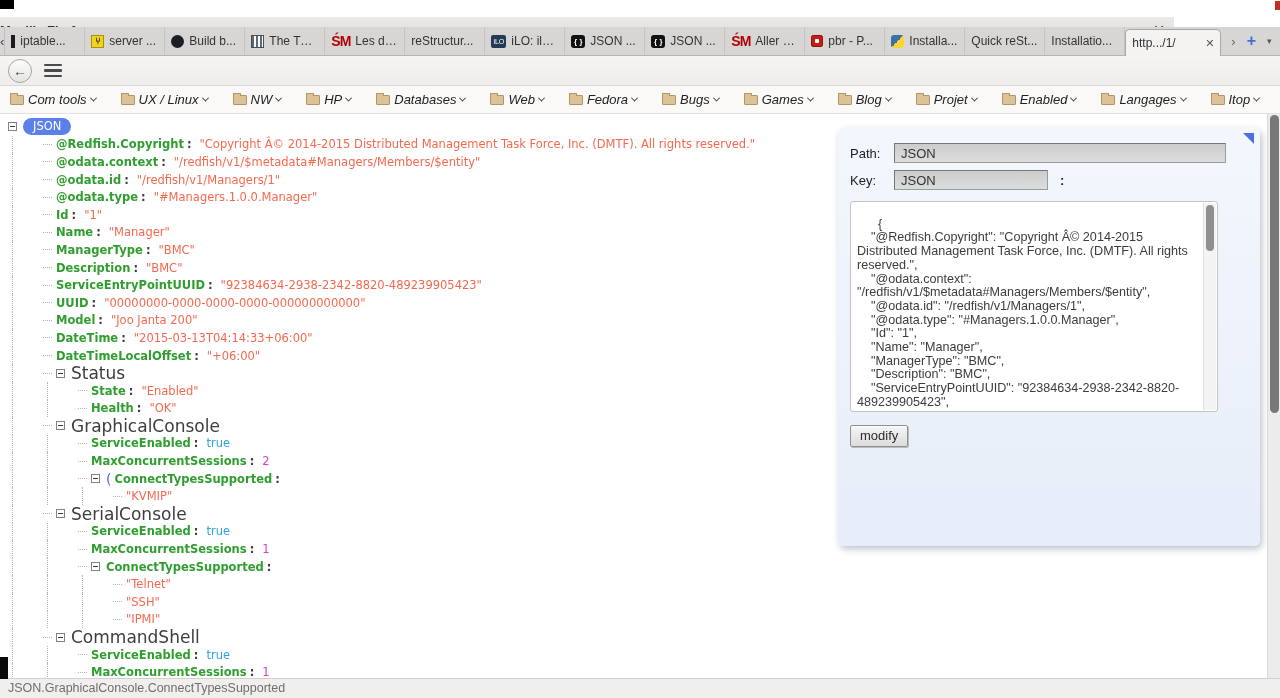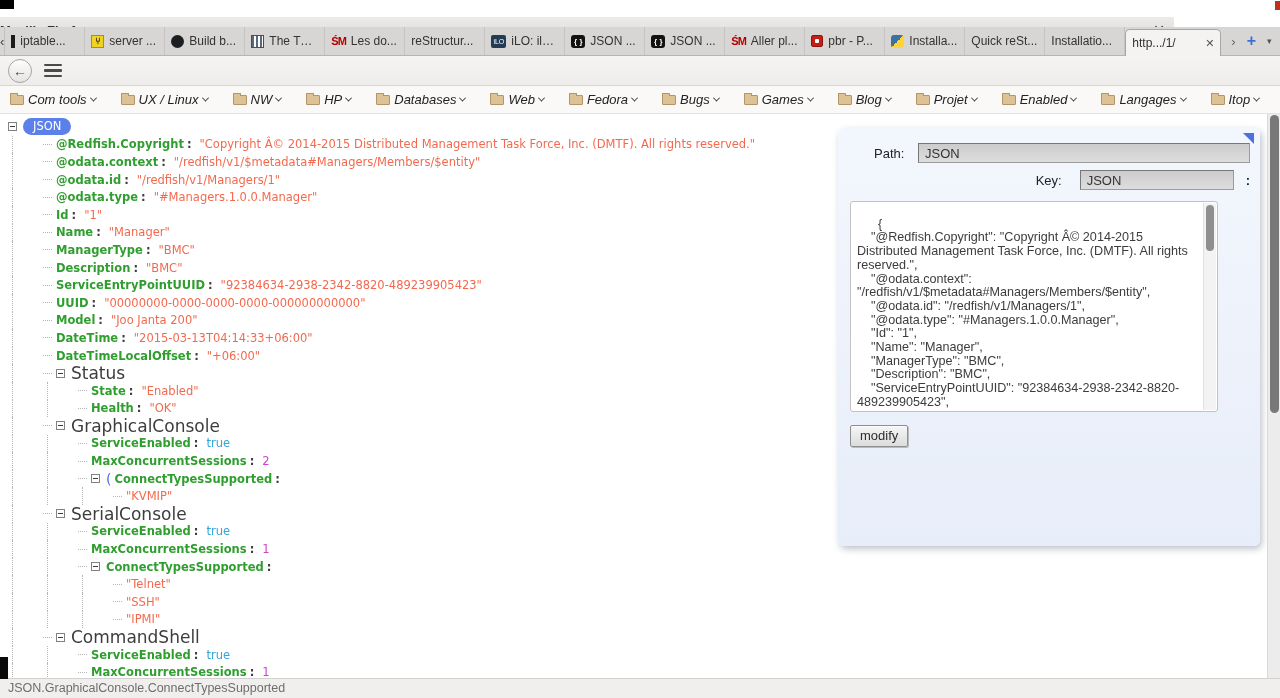--- a/index.html
+++ b/index.html
@@ -26,21 +26,21 @@
   .tab.active { width:96px; background:#f4f3f2; border:1px solid #a9a7a5; border-bottom:none;
     border-radius:5px 5px 0 0; margin-top:2px; margin-bottom:-1px; z-index:2; }
   .tlabel { overflow:hidden; text-overflow:ellipsis; white-space:nowrap; flex:1; }
   .tclose { margin-left:4px; color:#555; font-size:11px; flex:none; }
   .ticon { flex:none; margin-right:5px; display:inline-flex; align-items:center; justify-content:center; }
   .iptables-icon { width:4px; height:13px; background:#1c1c1c; }
   .server-icon { width:13px; height:13px; background:#f0d222; border:1px solid #a99400; color:#222; font-size:9px; font-weight:bold; }
   .github-icon { width:13px; height:13px; background:#1b1f23; border-radius:50%; }
   .library-icon { width:13px; height:13px; border:1px solid #44505e; background:
     repeating-linear-gradient(90deg,#5a6a7a 0 2px,#fff 2px 4px); }
-  .sm-icon { color:#b40000; font-size:11px; font-weight:bold; letter-spacing:-1px; }
+  .sm-icon { color:#b40000; font-size:14px; font-weight:bold; letter-spacing:-1px; }
   .ilo-icon { width:15px; height:13px; background:#243b55; color:#fff; font-size:7px; border-radius:2px; }
   .json-icon { width:14px; height:13px; background:#111; color:#fff; font-size:8px; font-weight:bold; border-radius:3px; }
   .pbr-icon { width:12px; height:12px; border-radius:2px;
     background:radial-gradient(circle at 50% 50%, #fff 0 2px, #c22017 2.5px); border:1px solid #8e140d; }
   .python-icon { width:13px; height:13px; border-radius:3px; background:linear-gradient(135deg,#3a72a6 50%,#ffd43b 50%); }
   .tabctl { margin-left:auto; display:flex; align-items:center; gap:11px; padding:0 10px; }
   .tc-right { color:#666; font-size:13px; }
   .tc-plus { color:#3b6fd4; font-size:16px; font-weight:bold; }
   .tc-drop { color:#555; font-size:9px; }
 
@@ -94,21 +94,21 @@
   .val.string { color:#f4694e; }
   .val.bool { color:#31a5de; }
   .val.number { color:#cf3fcf; }
 
   
   .panel { position:absolute; left:838px; top:14px; width:422px; height:418px;
     background:linear-gradient(180deg,#f3f7fd,#e7edf9); border-radius:6px; padding:8px 10px;
     box-shadow:2px 3px 7px rgba(110,120,140,.45); }
   .ptri { position:absolute; top:5px; right:6px; width:0; height:0;
     border-top:11px solid #4d6fe0; border-left:11px solid transparent; }
-  .prow { display:flex; align-items:center; margin:7px 0 0 2px; font-size:13px; color:#222;justify-content:flex-end; }
+  .prow { display:flex; align-items:center; margin:7px 0 0 2px; font-size:13px; color:#222; }
   .plabel { width:44px; flex:none; }
   .pinput { background:linear-gradient(#cccccc,#dddddd); border:1px solid #9b9b9b;
     border-top-color:#777; border-left-color:#777; height:20px; display:flex; align-items:center;
     padding:0 6px; font-size:13px; color:#333; }
   .path-w { width:332px; }
   .key-w { width:154px; }
   .ksuffix { margin-left:12px; font-weight:bold; color:#222; }
   .jsonbox { position:relative; margin:11px 0 0 2px; width:368px; height:211px; background:#fff;
     border:1px solid #c2c2c2; border-radius:3px; padding:2px 19px 2px 6px; font-size:12.6px;
     line-height:13.7px; color:#3c3c3c; white-space:pre-wrap; word-break:break-word; overflow:hidden; }

